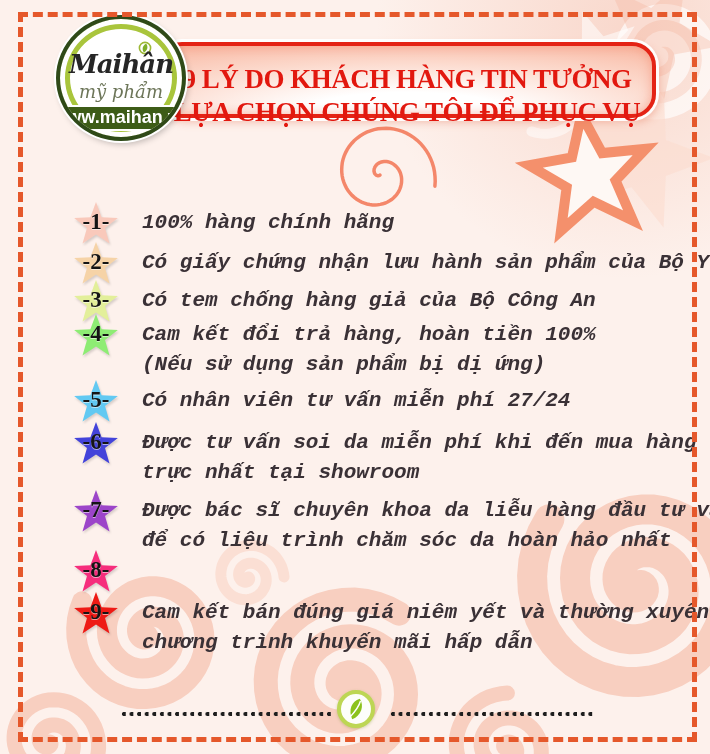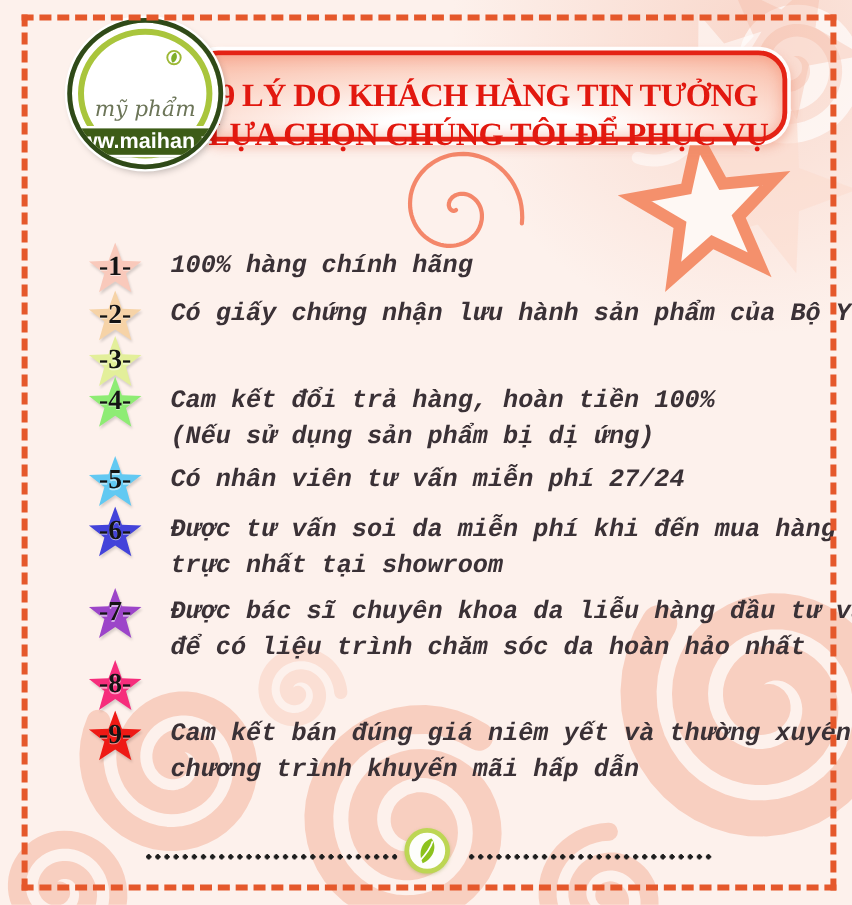--- a/index.html
+++ b/index.html
@@ -106,20 +106,21 @@
   <polygon points="0,-62 15.3,-21 59,-19.2 24.7,8 36.4,50.2 0,26 -36.4,50.2 -24.7,8 -59,-19.2 -15.3,-21" transform="translate(590,176) rotate(-8)" fill="#fef8f4" stroke="#f4906c" stroke-width="10" stroke-linejoin="miter"></polygon>
 </svg>
 
 <div class="logo">
   <span class="brand-leaf">
     <svg viewBox="0 0 14 14" width="14" height="14">
       <circle cx="7" cy="7" r="5.6" fill="#ffffff" stroke="#9db835" stroke-width="1.6"></circle>
       <path d="M7 2.5 C10 4.5 10 9 7 11.5 C4 9 4 4.5 7 2.5 Z" fill="#7fae2a" transform="rotate(15 7 7)"></path>
     </svg>
   </span>
+  <div class="brand">Maihân</div>
   <div class="tagline">mỹ phẩm</div>
   <div class="site-band">www.maihan.vn</div>
 </div>
 
 <div class="banner">
   <div class="banner-line">9 LÝ DO KHÁCH HÀNG TIN TƯỞNG</div>
   <div class="banner-line">LỰA CHỌN CHÚNG TÔI ĐỂ PHỤC VỤ</div>
 </div>
 
 <div class="reason r1">
@@ -138,20 +139,23 @@
   <span class="num">-2-</span>
   <div class="text">
       <div>Có giấy chứng nhận lưu hành sản phẩm của Bộ Y Tế</div>
     </div>
 </div>
 <div class="reason r3">
   <svg class="star" viewBox="0 0 48 46">
       <polygon points="24,0 29.6,15.3 45.9,15.9 33,25.9 37.5,41.6 24,32.5 10.5,41.6 15,25.9 2.1,15.9 18.4,15.3" fill="#e3ef9a"></polygon>
     </svg>
   <span class="num">-3-</span>
+  <div class="text">
+      <div>Có tem chống hàng giả của Bộ Công An</div>
+    </div>
 </div>
 <div class="reason r4">
   <svg class="star" viewBox="0 0 48 46">
       <polygon points="24,0 29.6,15.3 45.9,15.9 33,25.9 37.5,41.6 24,32.5 10.5,41.6 15,25.9 2.1,15.9 18.4,15.3" fill="#8eec74"></polygon>
     </svg>
   <span class="num">-4-</span>
   <div class="text">
     <div>Cam kết đổi trả hàng, hoàn tiền 100%</div>
     <div>(Nếu sử dụng sản phẩm bị dị ứng)</div>
   </div>

